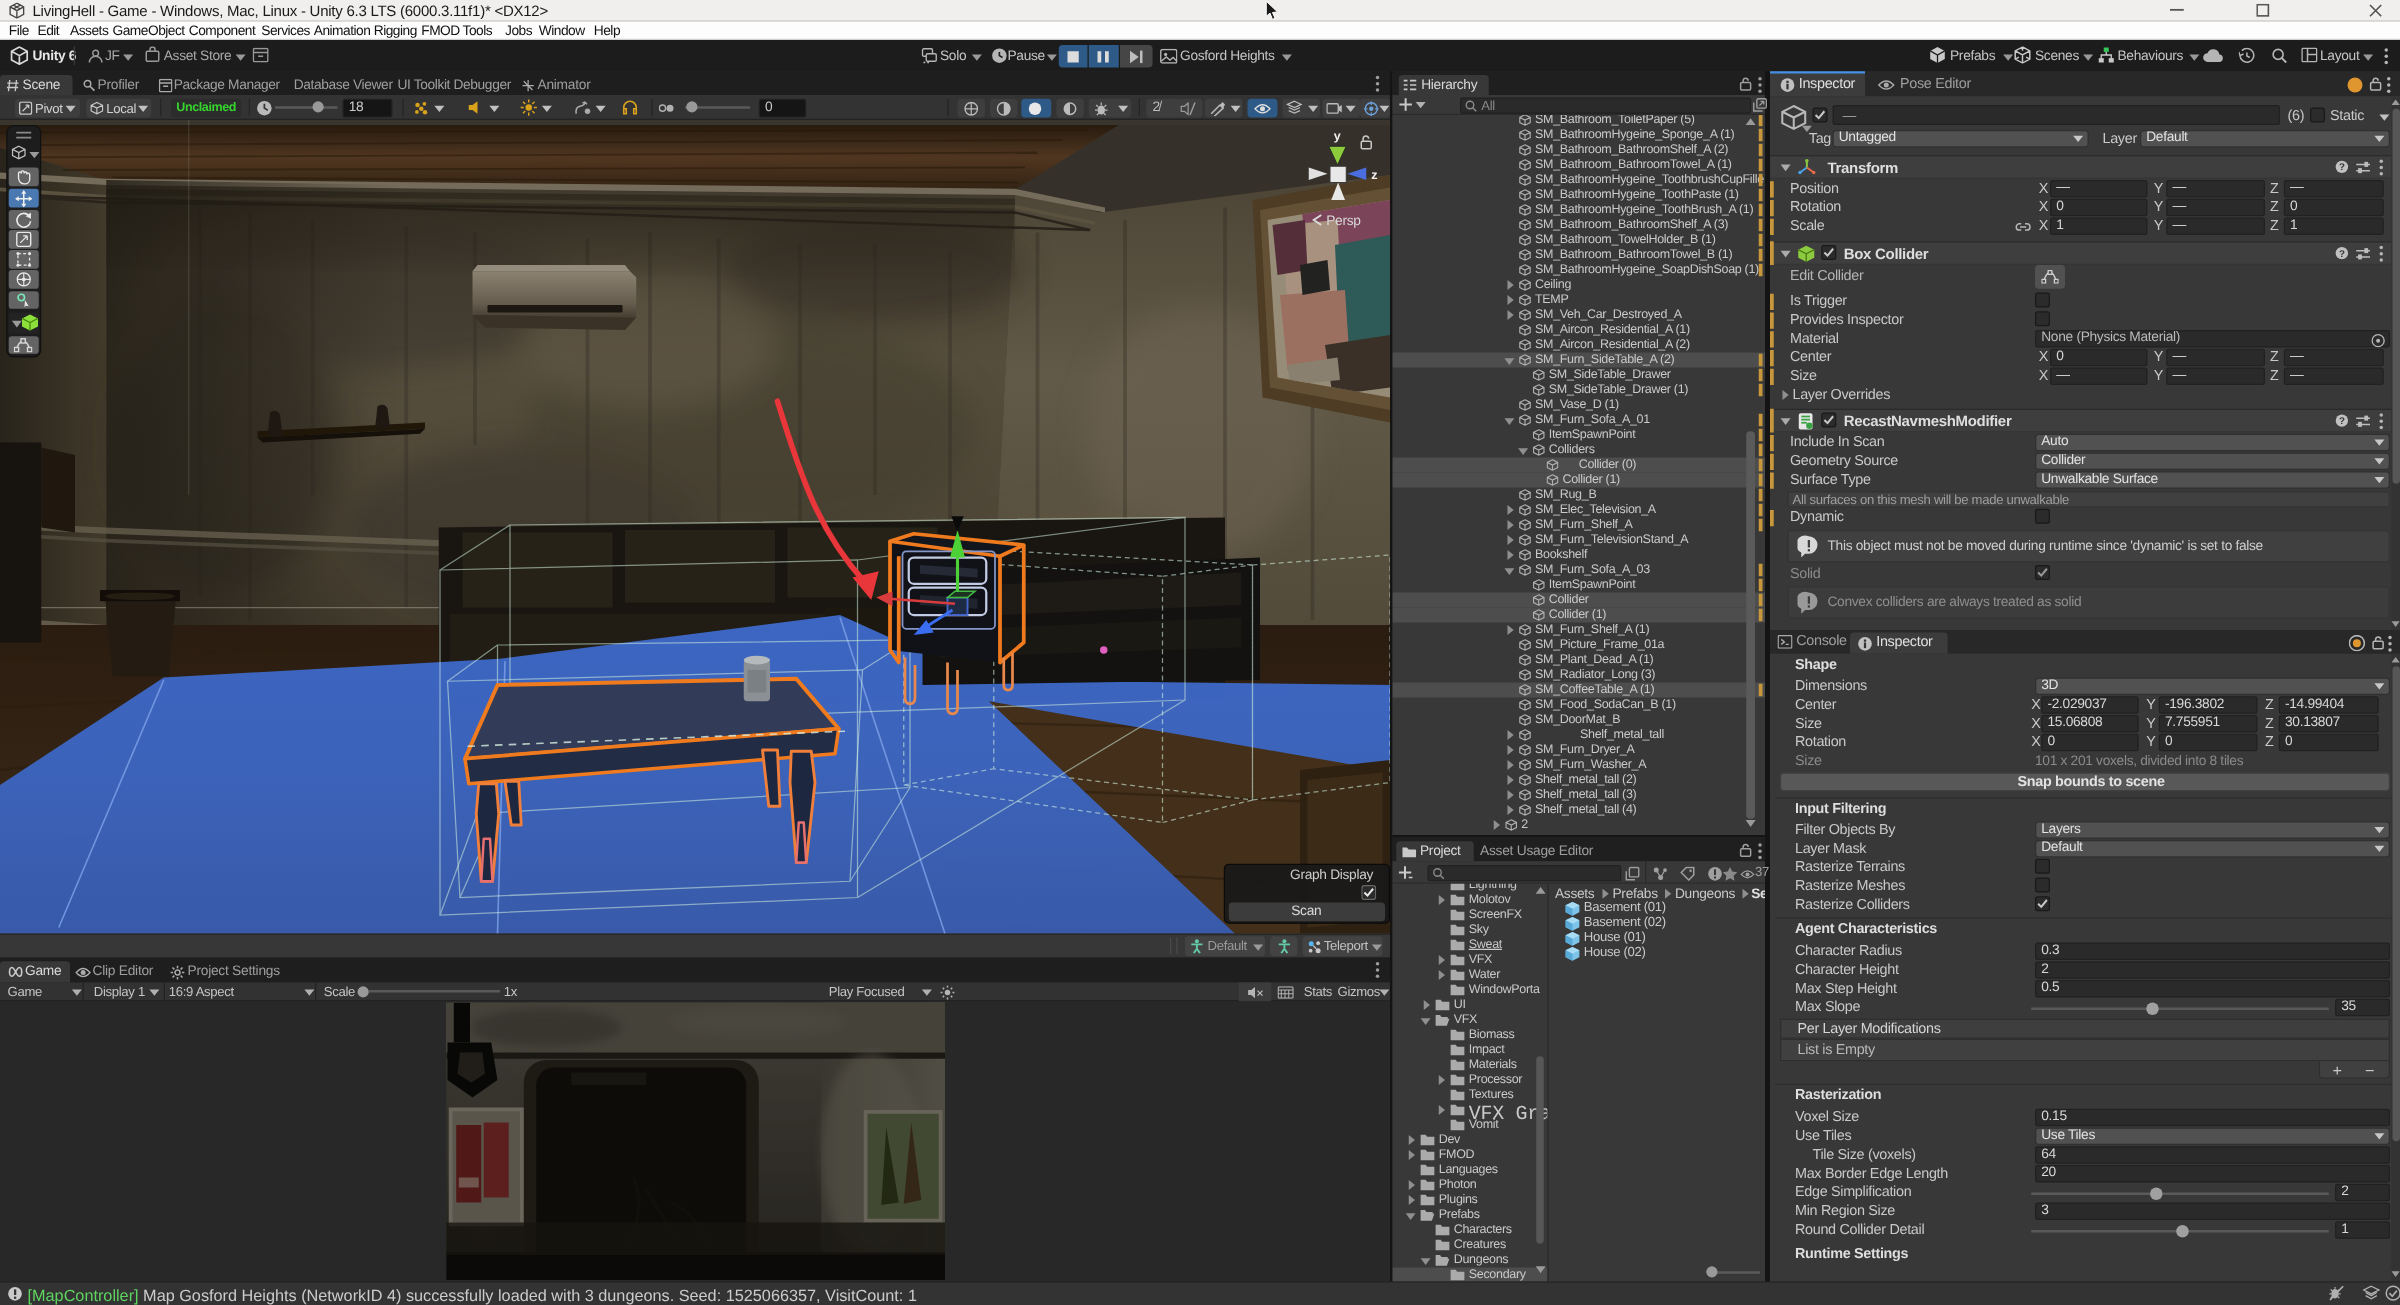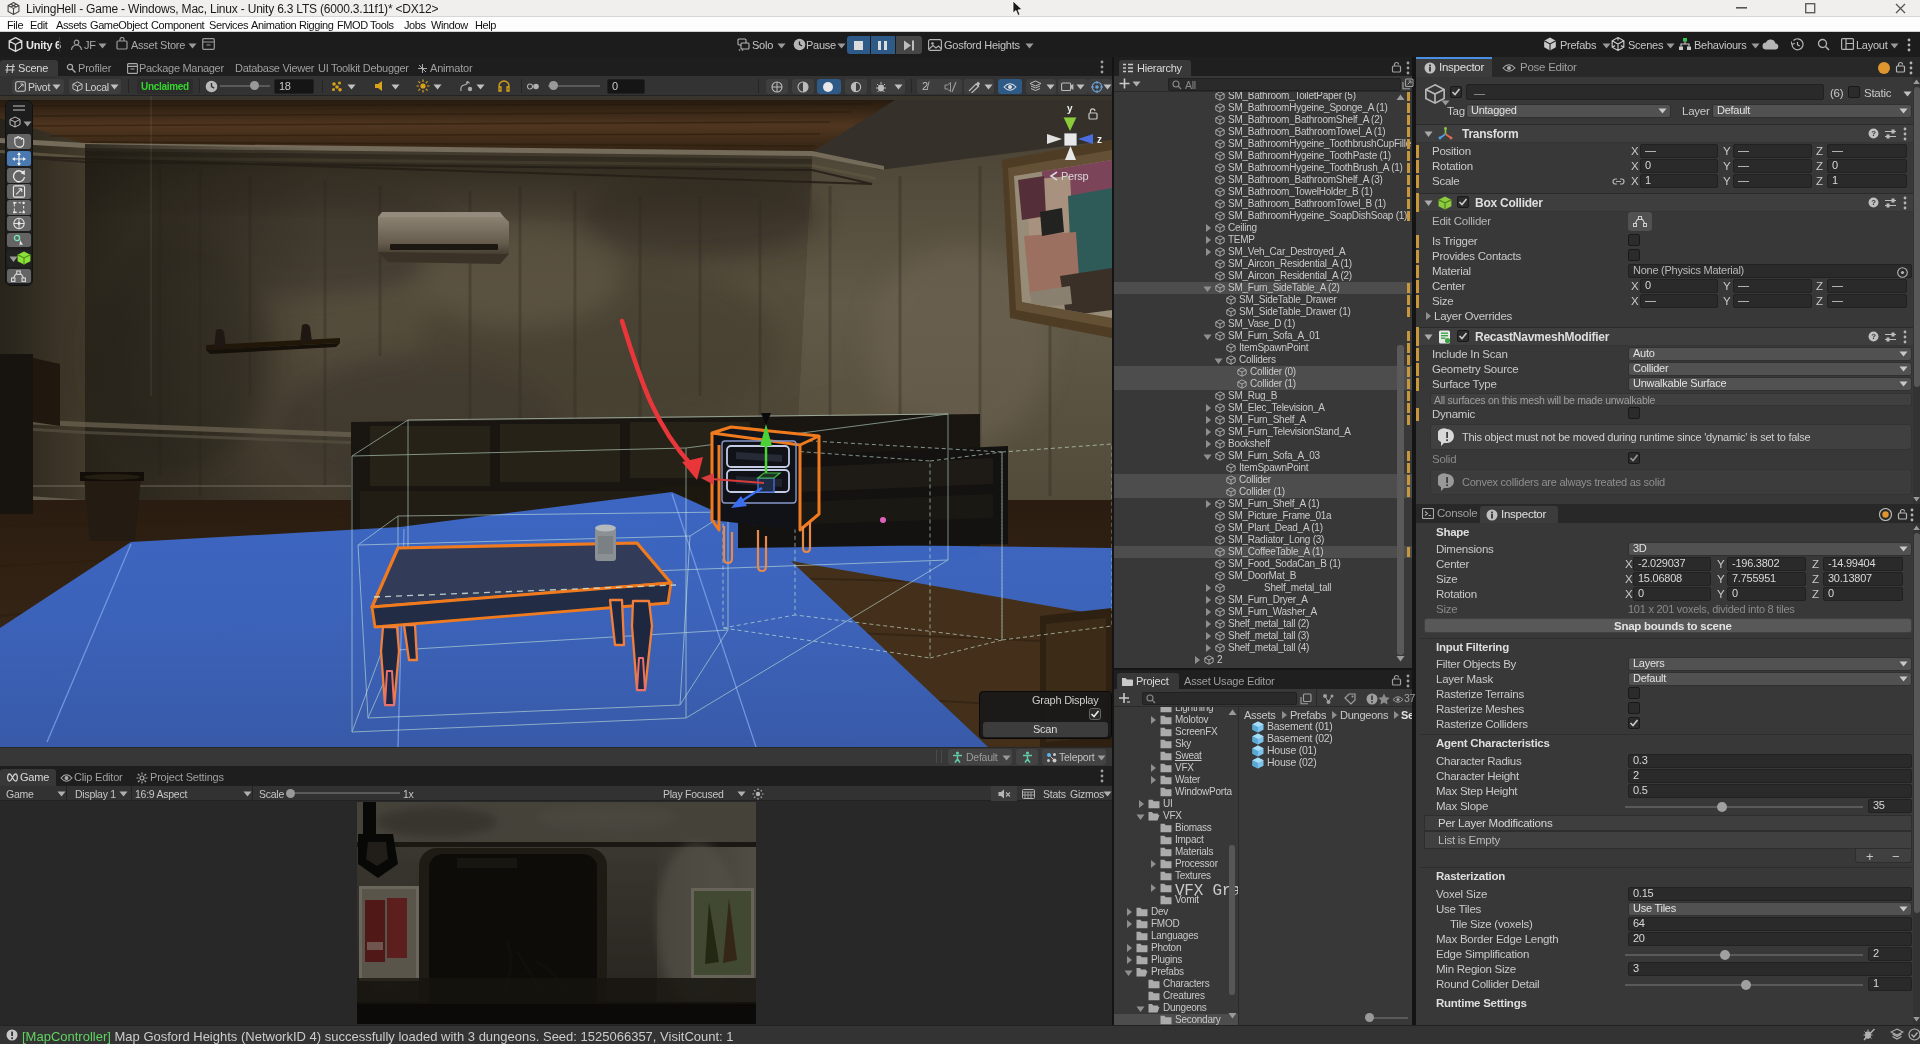--- a/index.html
+++ b/index.html
@@ -999,21 +999,21 @@
     </svg>
     <svg class="a" style="left:112px;top:263px" width="10" height="10" viewBox="0 0 12 12">
       <path d="M6 1 L11 3.5 L11 8.5 L6 11 L1 8.5 L1 3.5 Z M1 3.5 L6 6 L11 3.5 M6 6 L6 11" fill="none" stroke="#b0b0b0" stroke-width="1.1"></path>
     </svg>
     <div class="a" style="left:125px;top:262px;font-size:10px;color:#c9c9c9;">Colliders</div>
     <div class="a" style="left:293px;top:263px;width:3px;height:10px;background:#c8973c"></div>
     <div class="a" style="left:0;top:274px;width:298px;height:12px;background:#4d4d4d"></div>
     <svg class="a" style="left:123px;top:275px" width="10" height="10" viewBox="0 0 12 12">
       <path d="M6 1 L11 3.5 L11 8.5 L6 11 L1 8.5 L1 3.5 Z M1 3.5 L6 6 L11 3.5 M6 6 L6 11" fill="none" stroke="#b0b0b0" stroke-width="1.1"></path>
     </svg>
-    <div class="a" style="left:136px;top:274px;font-size:10px;color:#c9c9c9;">Collider (0)</div>
+    <div class="a" style="left:149px;top:274px;font-size:10px;color:#c9c9c9;">Collider (0)</div>
     <div class="a" style="left:293px;top:275px;width:3px;height:10px;background:#c8973c"></div>
     <div class="a" style="left:0;top:286px;width:298px;height:12px;background:#4d4d4d"></div>
     <svg class="a" style="left:123px;top:287px" width="10" height="10" viewBox="0 0 12 12">
       <path d="M6 1 L11 3.5 L11 8.5 L6 11 L1 8.5 L1 3.5 Z M1 3.5 L6 6 L11 3.5 M6 6 L6 11" fill="none" stroke="#b0b0b0" stroke-width="1.1"></path>
     </svg>
     <div class="a" style="left:136px;top:286px;font-size:10px;color:#c9c9c9;">Collider (1)</div>
     <div class="a" style="left:293px;top:287px;width:3px;height:10px;background:#c8973c"></div>
     <svg class="a" style="left:101px;top:299px" width="10" height="10" viewBox="0 0 12 12">
       <path d="M6 1 L11 3.5 L11 8.5 L6 11 L1 8.5 L1 3.5 Z M1 3.5 L6 6 L11 3.5 M6 6 L6 11" fill="none" stroke="#b0b0b0" stroke-width="1.1"></path>
     </svg>
@@ -1573,21 +1573,21 @@
 <svg class="a" style="left:1633px;top:216px" width="14" height="11" viewBox="0 0 14 11">
     <path d="M2 9 Q4 2 7 2 T12 9" fill="none" stroke="#d0d0d0" stroke-width="1.1"></path>
     <rect x="5.5" y="0.5" width="3" height="3" fill="#515151" stroke="#d0d0d0" stroke-width="1"></rect>
     <rect x="0.5" y="7.5" width="3" height="3" fill="#515151" stroke="#d0d0d0" stroke-width="1"></rect>
     <rect x="10.5" y="7.5" width="3" height="3" fill="#515151" stroke="#d0d0d0" stroke-width="1"></rect>
   </svg>
 <div class="a" style="left:1416px;top:235px;width:3px;height:13px;background:#c8973c"></div>
 <div class="a" style="left:1432px;top:235px;font-size:11.5px;color:#c9c9c9;">Is Trigger</div>
 <div class="a" style="left:1628px;top:234px;width:12px;height:12px;background:#2b2b2b;border:1px solid #191919;border-radius:2px;box-sizing:border-box"></div>
 <div class="a" style="left:1416px;top:250px;width:3px;height:13px;background:#c8973c"></div>
-<div class="a" style="left:1432px;top:250px;font-size:11.5px;color:#c9c9c9;">Provides Contacts</div>
+<div class="a" style="left:1432px;top:250px;font-size:11.5px;color:#c9c9c9;">Provides Inspector</div>
 <div class="a" style="left:1628px;top:249px;width:12px;height:12px;background:#2b2b2b;border:1px solid #191919;border-radius:2px;box-sizing:border-box"></div>
 <div class="a" style="left:1416px;top:265px;width:3px;height:13px;background:#c8973c"></div>
 <div class="a" style="left:1432px;top:265px;font-size:11.5px;color:#c9c9c9;">Material</div>
 <div class="a" style="left:1628px;top:264px;width:284px;height:14px;background:#2a2a2a;border-radius:2px;border:1px solid #212121;box-sizing:border-box"></div>
 <div class="a" style="left:1633px;top:264px;font-size:11px;color:#b9b9b9;">None (Physics Material)</div>
 <svg class="a" style="left:1897px;top:267px" width="11" height="11">
     <circle cx="5.5" cy="5.5" r="4.8" fill="none" stroke="#b5b5b5" stroke-width="1.1"></circle>
     <circle cx="5.5" cy="5.5" r="1.6" fill="#b5b5b5"></circle>
   </svg>
 <div class="a" style="left:1416px;top:280px;width:3px;height:13px;background:#c8973c"></div>

